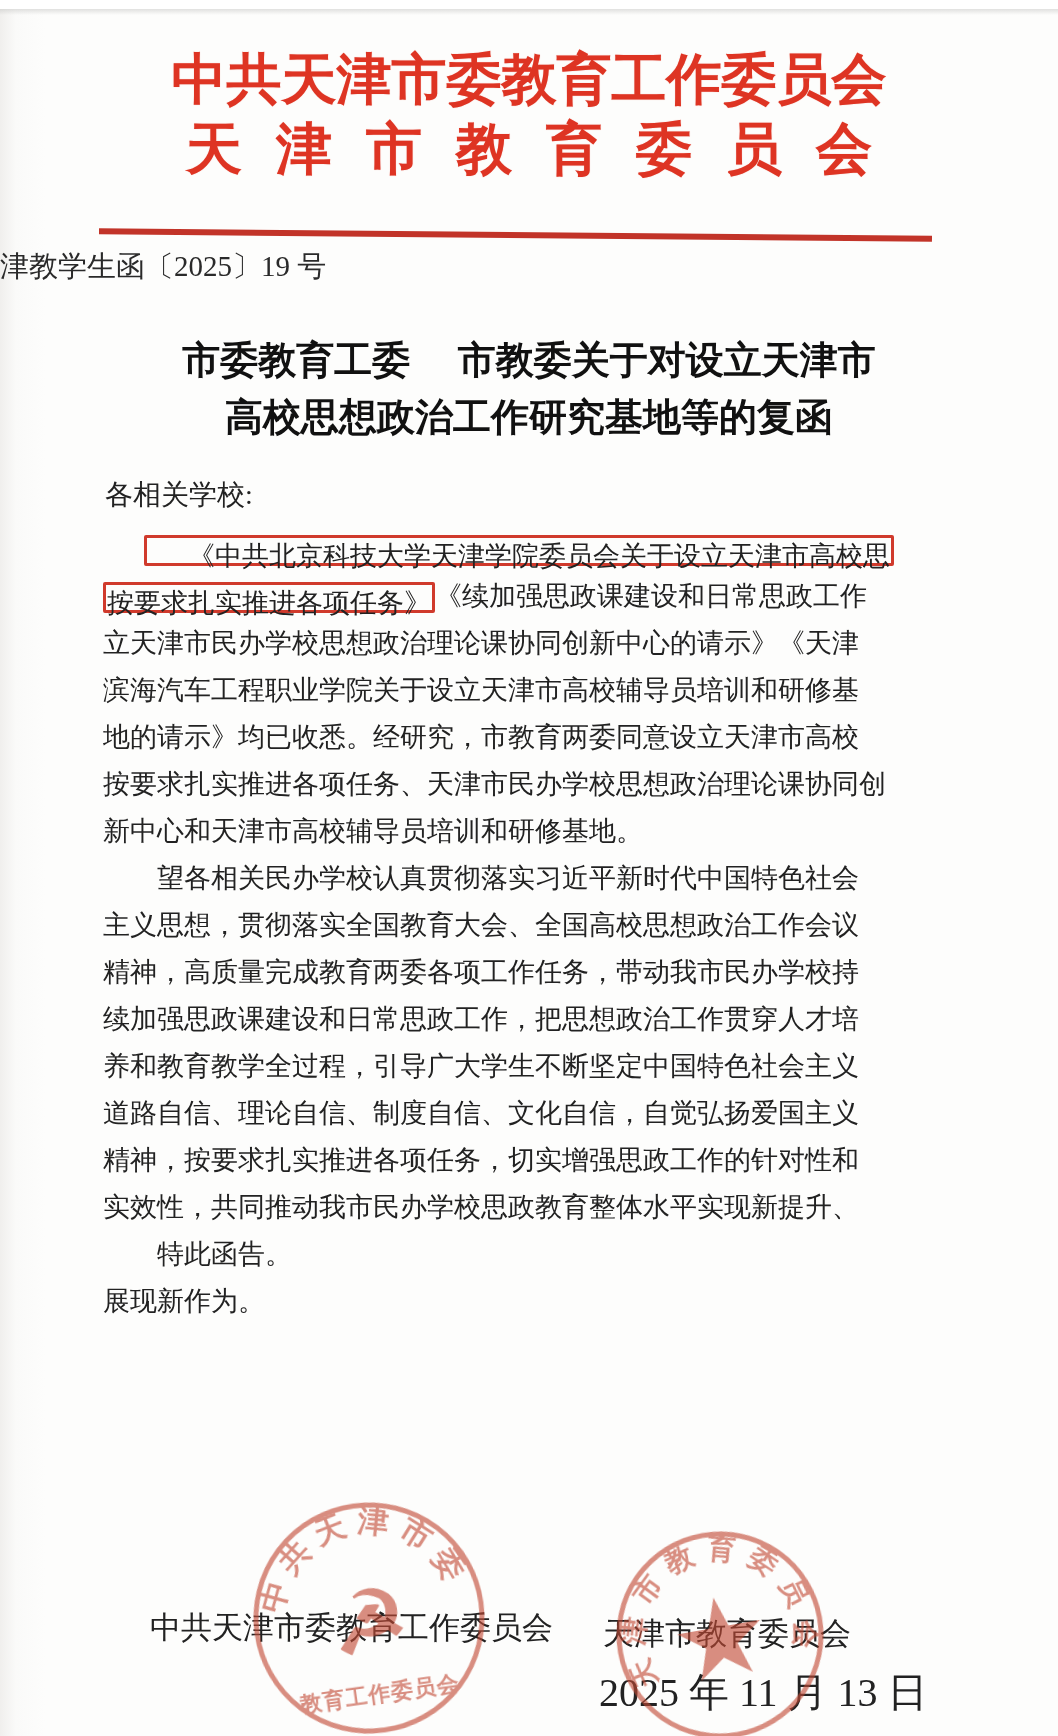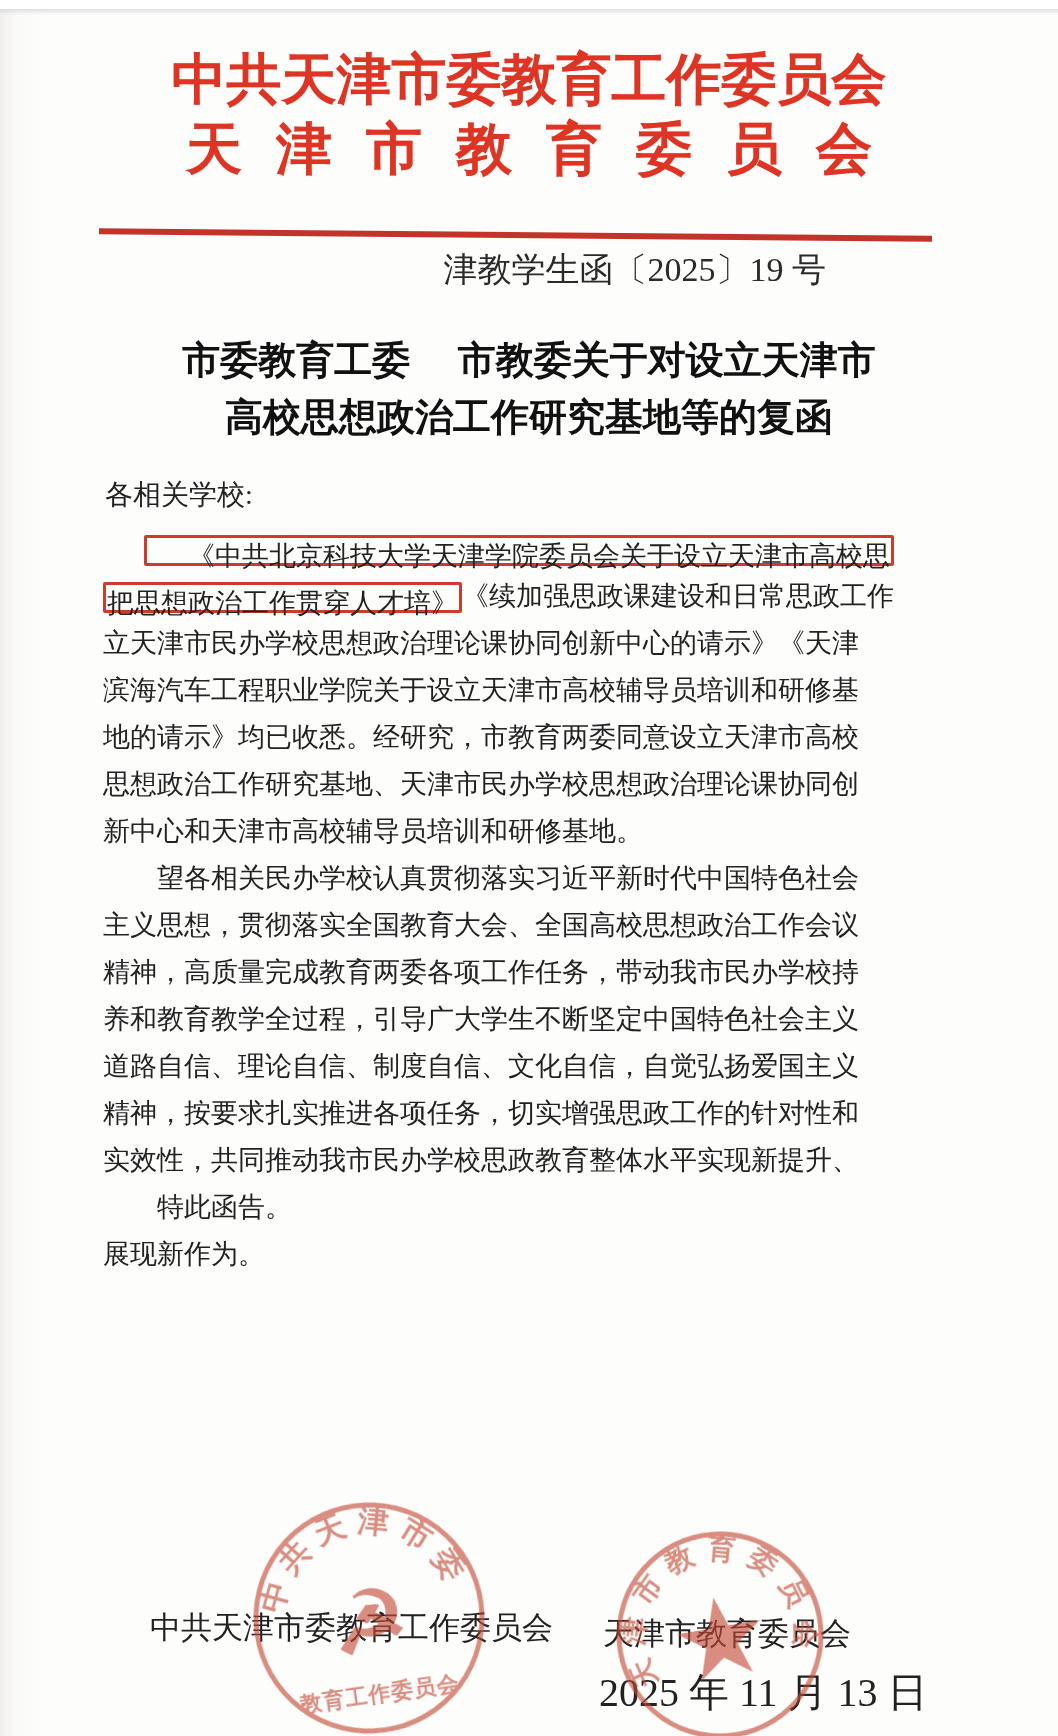--- a/index.html
+++ b/index.html
@@ -41,23 +41,23 @@
     text-shadow: 0 0 1px rgba(222,52,35,0.4);
     white-space: nowrap;
   }
   .red-rule {
     position: absolute; top: 223px; left: 99px;
     width: 833px; height: 6px;
     background: #c23429;
     transform: rotate(0.5deg);
   }
   .doc-number {
-    position: absolute; top: 238px; left: 0; right: 232px;
-    text-align: right;
-    font-size: 34px;
+    position: absolute; top: 238px; left: 0; right: 226px;
+    text-align: left;
+    font-size: 29px;
     color: #2a2a2a;
     white-space: nowrap;
   }
 
   
   .doc-title { position: absolute; left: 0; width: 100%; text-align: center;
     font-size: 38px; font-weight: bold; color: #111; white-space: nowrap; }
   .doc-title.l1 { top: 326px; }
   .doc-title.l2 { top: 383px; }
 
@@ -103,29 +103,30 @@
   <div class="org-line2">天津市教育委员会</div>
   <div class="red-rule"></div>
   <div class="doc-number">津教学生函〔2025〕19 号</div>
 
   <div class="doc-title l1">市委教育工委　 市教委关于对设立天津市</div>
   <div class="doc-title l2">高校思想政治工作研究基地等的复函</div>
 
   <div class="salutation">各相关学校:</div>
   <div class="body-block">
       <div class="body-line" style="text-indent: 1.5em;"><span class="boxed">《中共北京科技大学天津学院委员会关于设立天津市高校思</span></div>
-      <div class="body-line"><span class="boxed">把思想政治工作贯穿人才培》</span><span>《续加强思政课建设和日常思政工作</span></div>
+      <div class="body-line"><span class="boxed">按要求扎实推进各项任务》</span><span>《续加强思政课建设和日常思政工作</span></div>
       <div class="body-line"><span>立天津市民办学校思想政治理论课协同创新中心的请示》《天津</span></div>
       <div class="body-line"><span>滨海汽车工程职业学院关于设立天津市高校辅导员培训和研修基</span></div>
       <div class="body-line"><span>地的请示》均已收悉。经研究，市教育两委同意设立天津市高校</span></div>
-      <div class="body-line"><span>思想政治工作研究基地、天津市民办学校思想政治理论课协同创</span></div>
+      <div class="body-line"><span>按要求扎实推进各项任务、天津市民办学校思想政治理论课协同创</span></div>
       <div class="body-line"><span>新中心和天津市高校辅导员培训和研修基地。</span></div>
       <div class="body-line" style="text-indent: 2em;"><span>望各相关民办学校认真贯彻落实习近平新时代中国特色社会</span></div>
       <div class="body-line"><span>主义思想，贯彻落实全国教育大会、全国高校思想政治工作会议</span></div>
       <div class="body-line"><span>精神，高质量完成教育两委各项工作任务，带动我市民办学校持</span></div>
+      <div class="body-line"><span>续加强思政课建设和日常思政工作，把思想政治工作贯穿人才培</span></div>
       <div class="body-line"><span>养和教育教学全过程，引导广大学生不断坚定中国特色社会主义</span></div>
       <div class="body-line"><span>道路自信、理论自信、制度自信、文化自信，自觉弘扬爱国主义</span></div>
       <div class="body-line"><span>精神，按要求扎实推进各项任务，切实增强思政工作的针对性和</span></div>
       <div class="body-line"><span>实效性，共同推动我市民办学校思政教育整体水平实现新提升、</span></div>
       <div class="body-line" style="text-indent: 2em;"><span>特此函告。</span></div>
       <div class="body-line"><span>展现新作为。</span></div>
     </div>
 
   <div class="sig left">中共天津市委教育工作委员会</div>
   <div class="sig right">天津市教育委员会</div>

